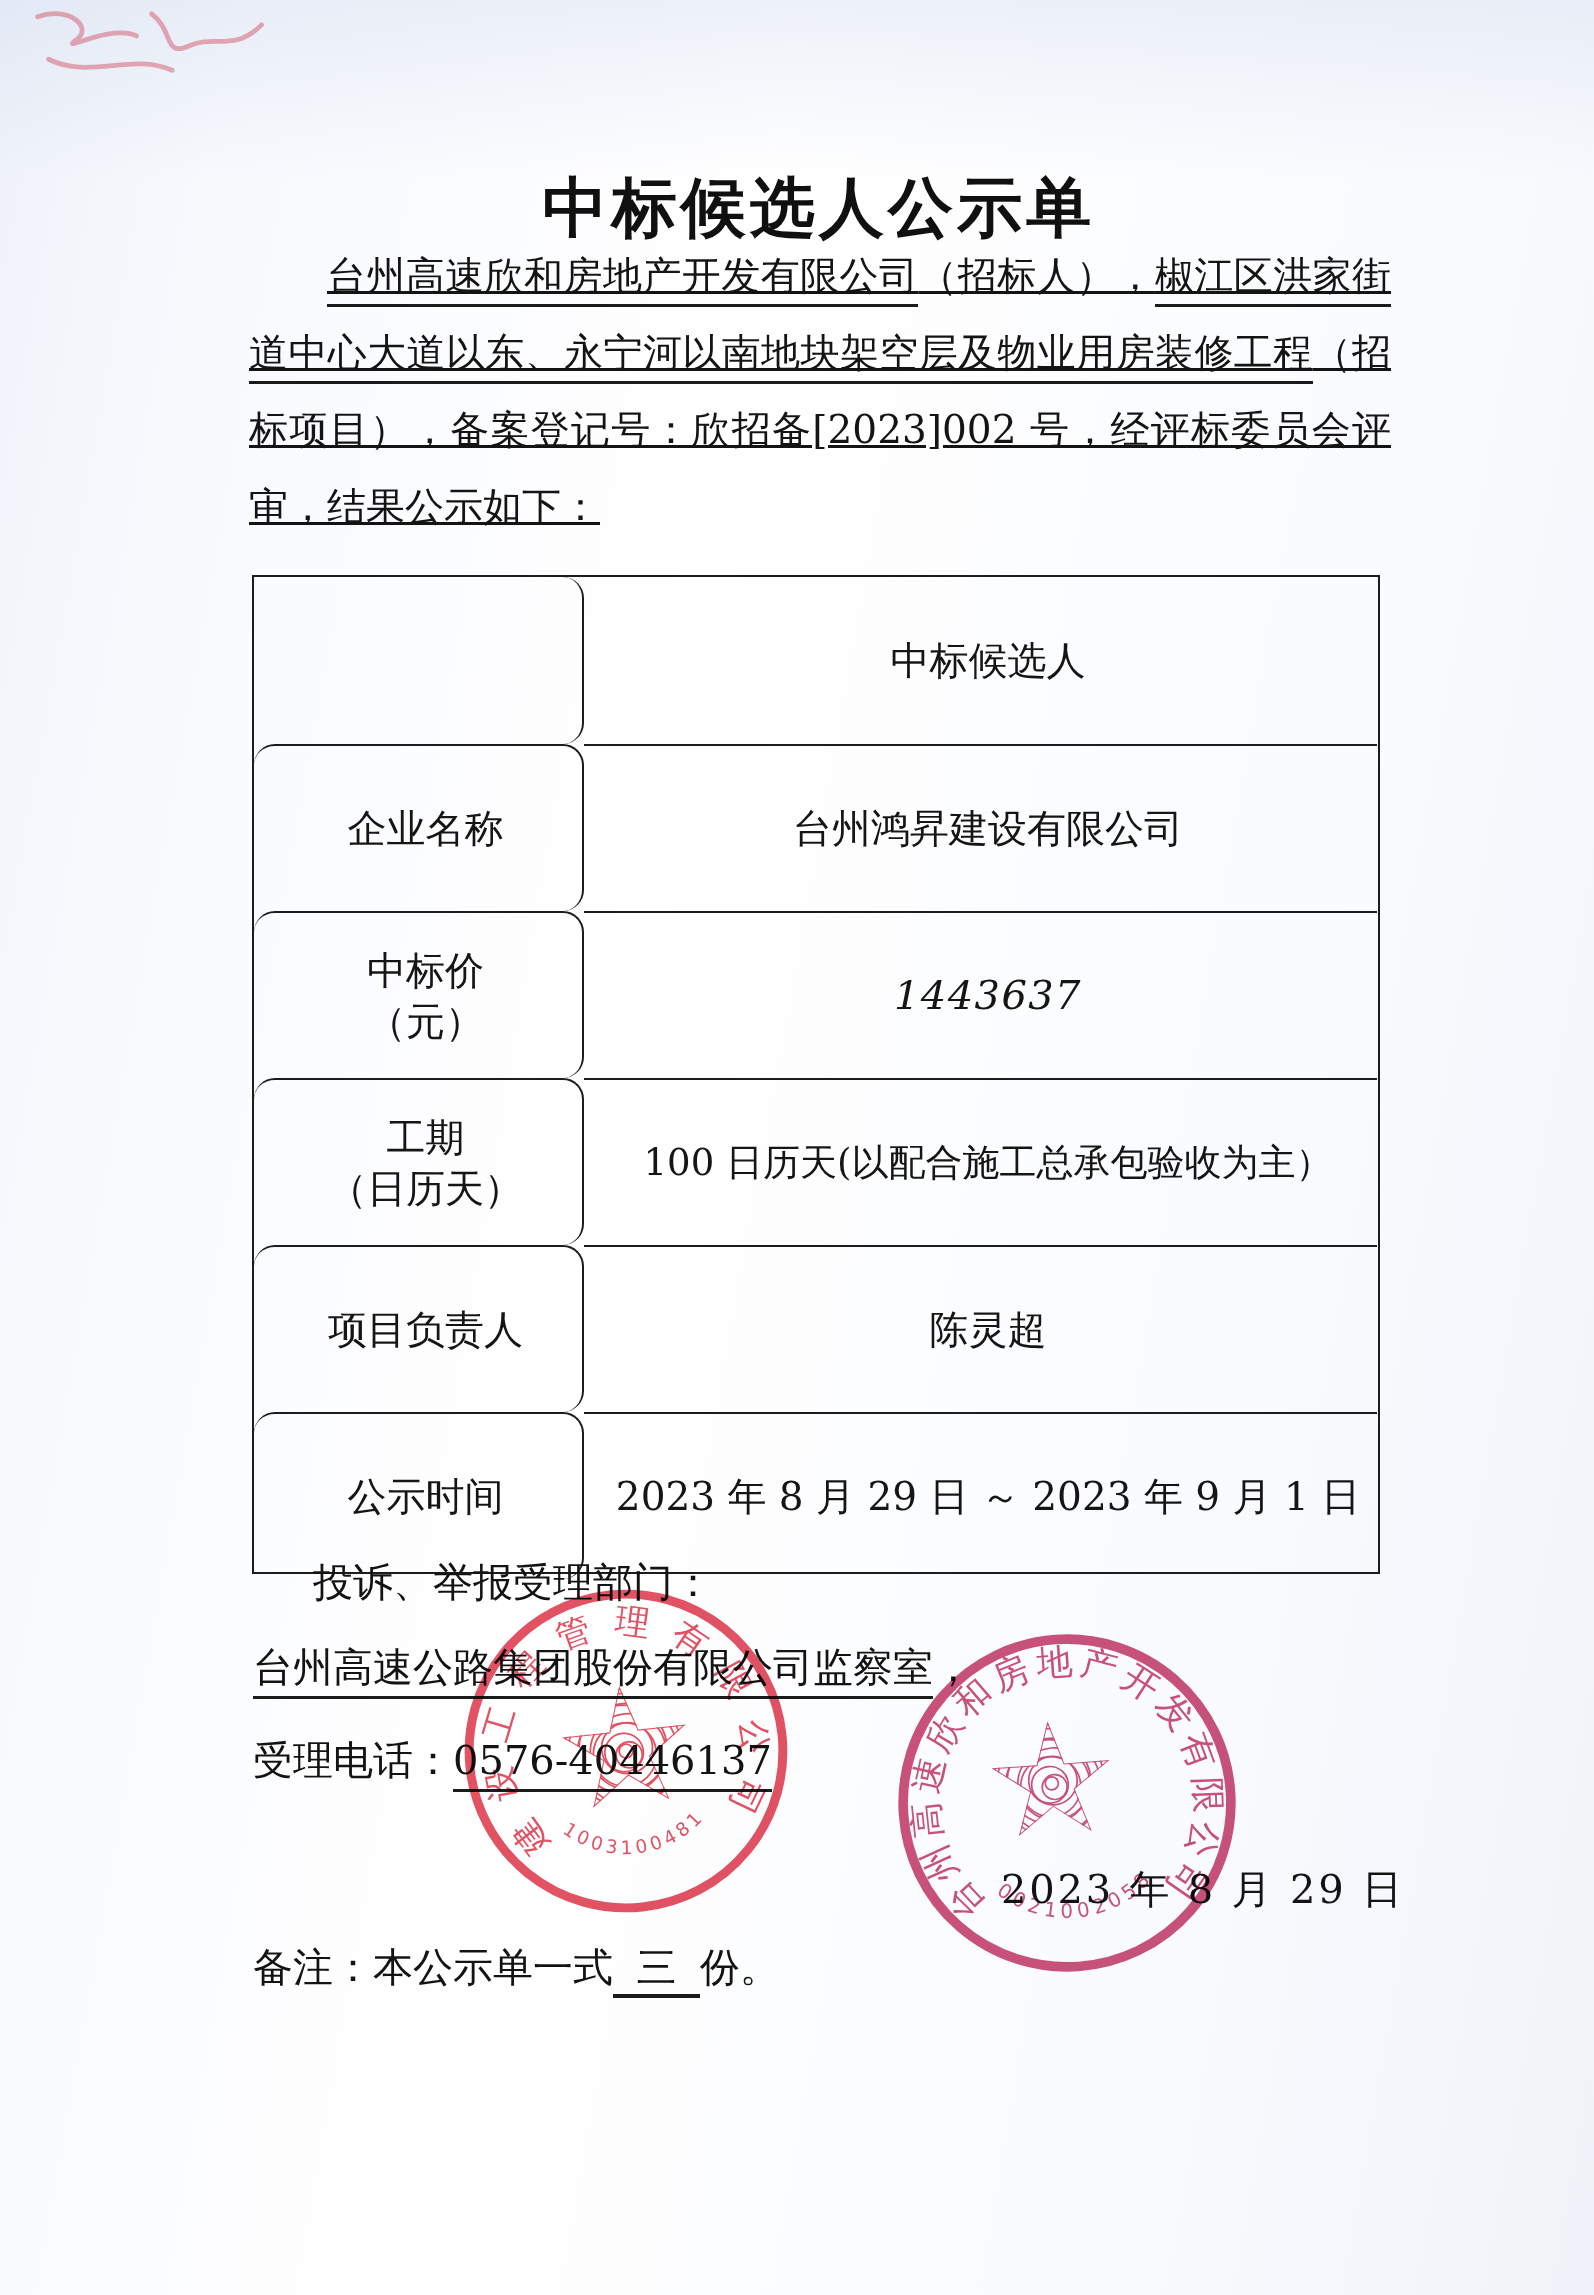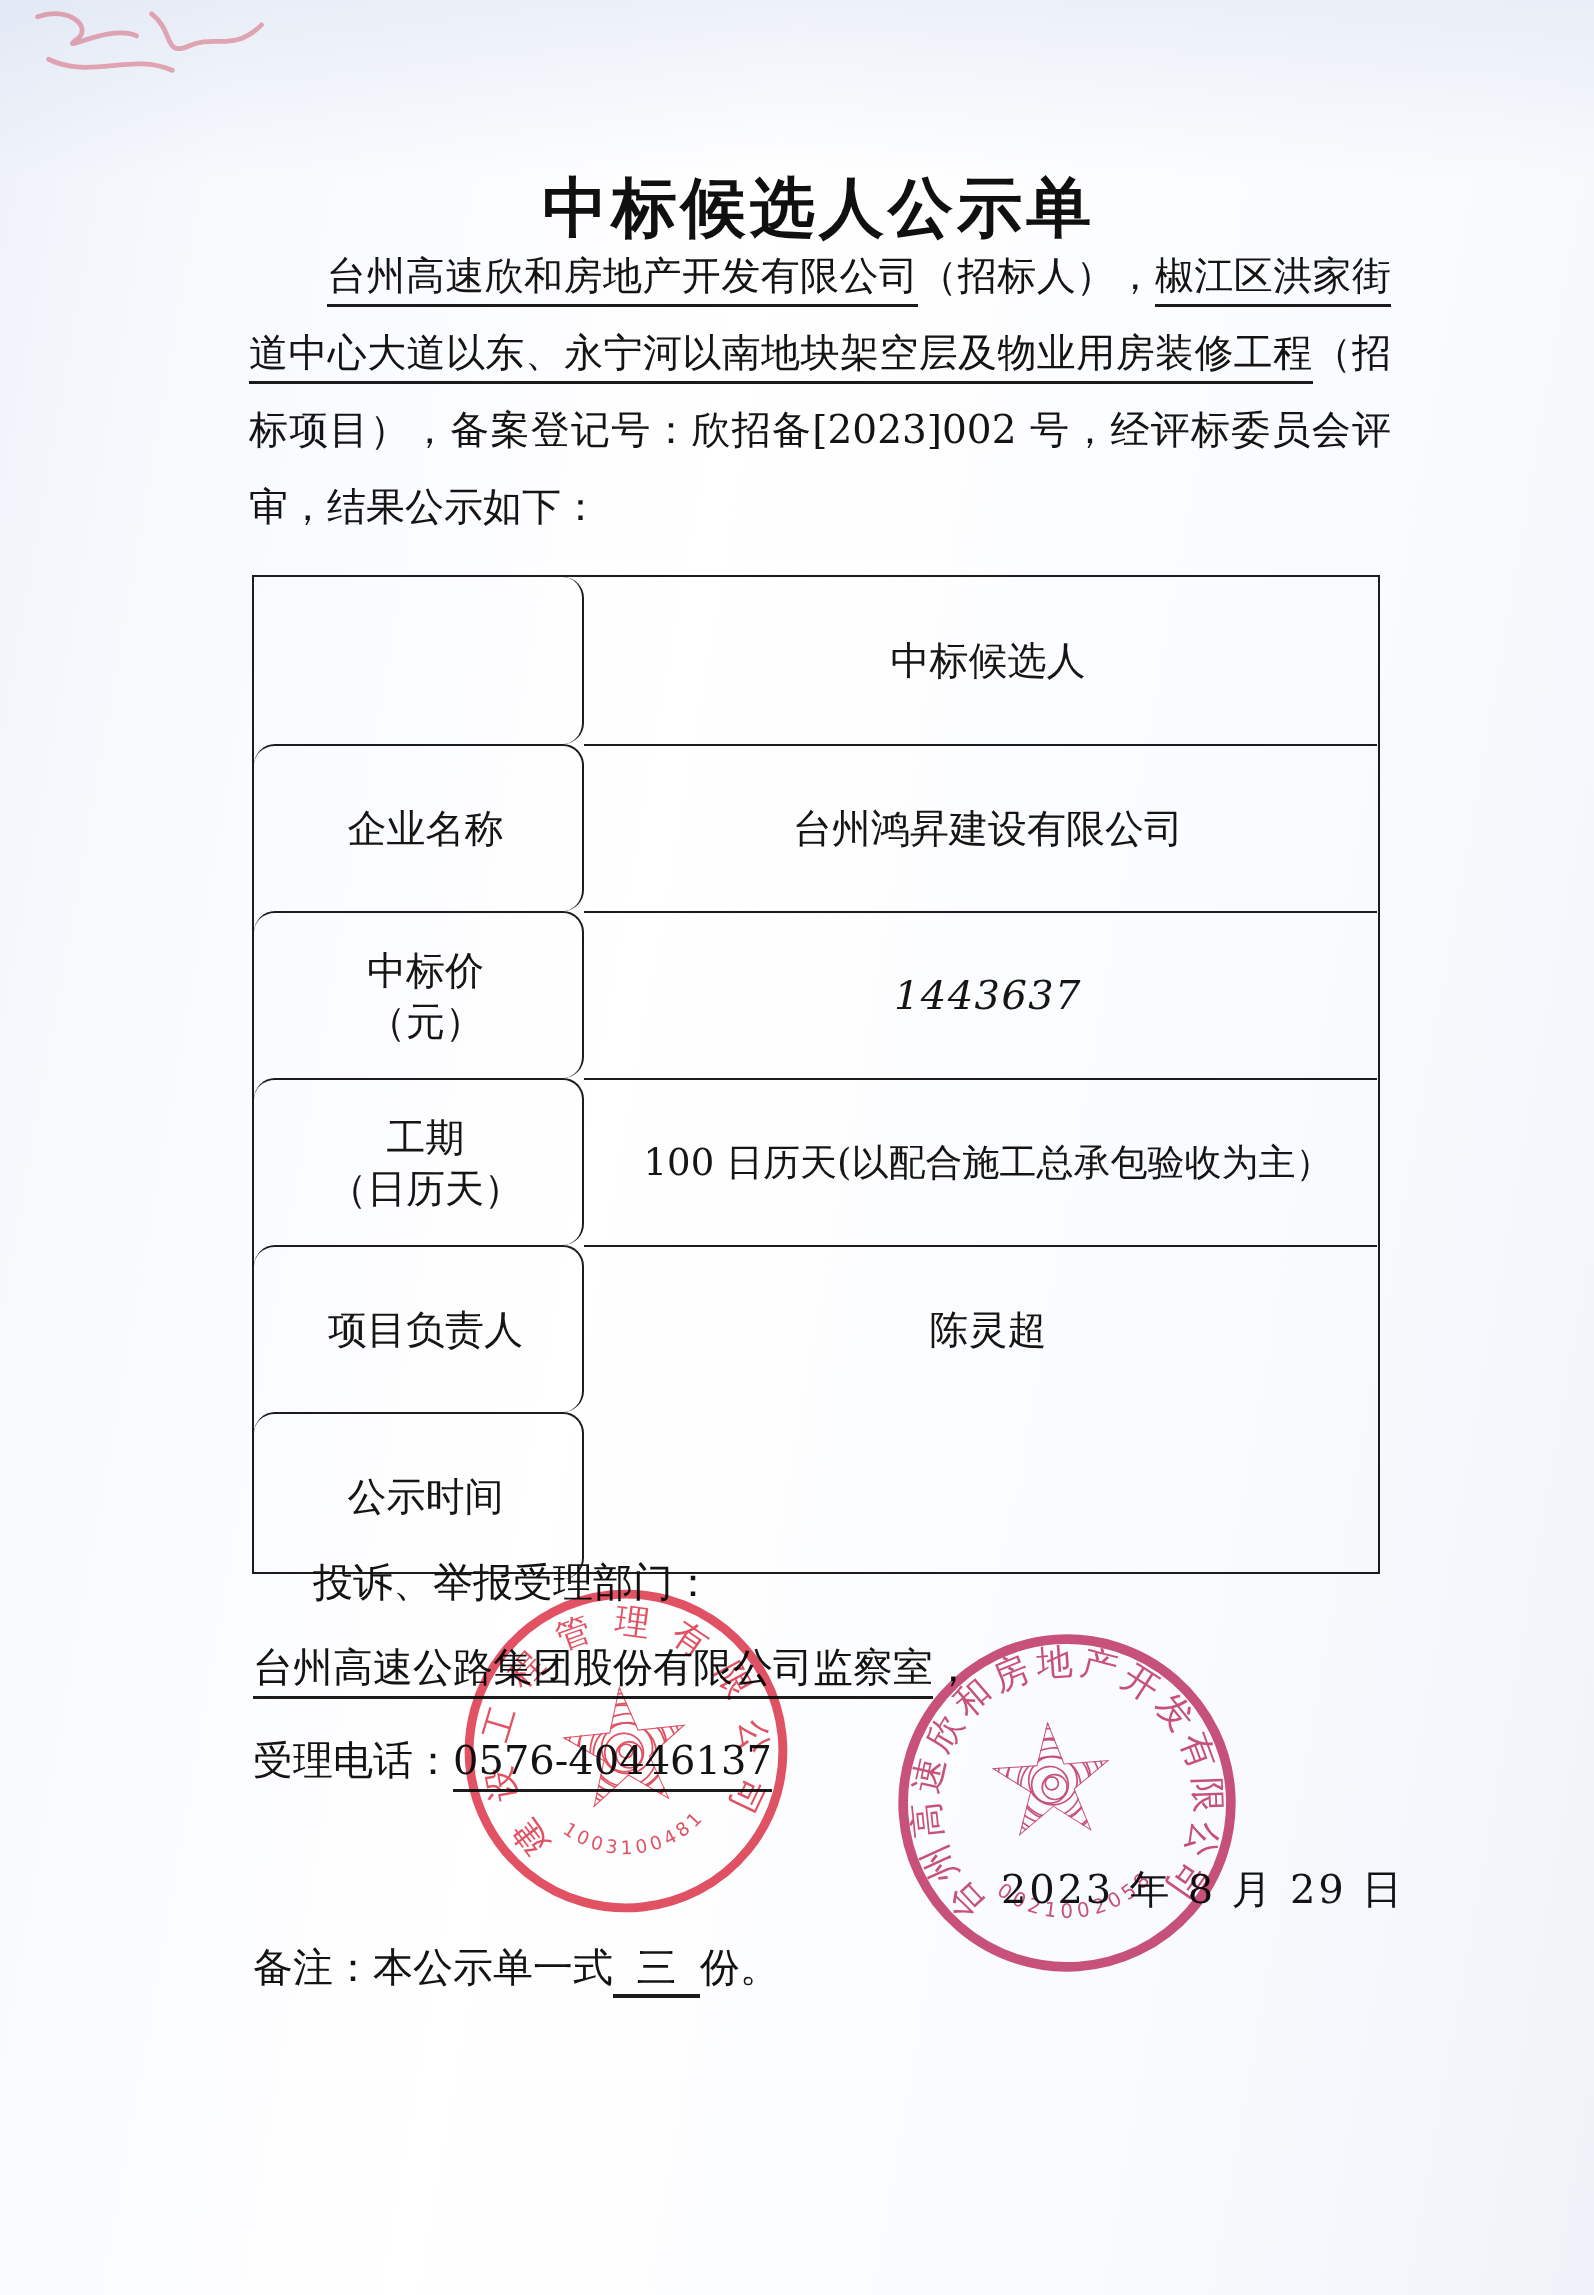--- a/index.html
+++ b/index.html
@@ -15,21 +15,21 @@
     pointer-events:none;
   }
   .doc-title{
     position:absolute;left:44px;top:164px;width:1550px;
     text-align:center;font-family:"DejaVu Sans","Liberation Sans",sans-serif;
     font-weight:700;font-size:65px;letter-spacing:4.1px;color:#101010;
   }
   .intro{
     position:absolute;left:249px;top:237px;width:1142px;
     font-size:39px;line-height:77px;text-align:justify;
-    text-indent:78px;color:#141414;
+    text-indent:78px;color:#141414;text-decoration:underline;
   }
   .ul{border-bottom:3.4px solid #1b1b1b;padding-bottom:5.5px;}
   .ul-short{border-bottom:4.1px solid #1b1b1b;padding:0 23.4px 4.1px 23.4px;}
   .tbl{
     position:absolute;left:252px;top:575px;width:1128px;height:999px;
     display:grid;grid-template-columns:330px 793px;grid-auto-rows:167px;
     border:2.8px solid #1c1c1c;box-sizing:border-box;
   }
   .cell{
     display:flex;flex-direction:column;align-items:center;justify-content:center;
@@ -86,20 +86,23 @@
 
     <div class="cell cl rt">
         <span>项目负责人</span>
       </div>
     <div class="cell rt">
         <span>陈灵超</span>
       </div>
 
     <div class="cell cl rt">
         <span>公示时间</span>
+      </div>
+    <div class="cell rt">
+        <span>2023 年 8 月 29 日 ～ 2023 年 9 月 1 日</span>
       </div>
   </div>
 
   <div class="line" style="left:253px;top:1640px"><span class="ul">台州高速公路集团股份有限公司监察室</span><span>，</span></div>
   <div class="line" style="left:313px;top:1555px">投诉、举报受理部门：</div>
   <div class="line" style="left:253px;top:1733px"><span>受理电话：</span><span class="ul">0576-40446137</span></div>
 
   <div class="line" style="left:1001px;top:1862px;letter-spacing:2.8px">2023 年 8 月 29 日</div>
 
   <div class="line" style="left:253px;top:1940px"><span>备注：本公示单一式</span><span class="ul-short">三</span><span>份。</span></div>

